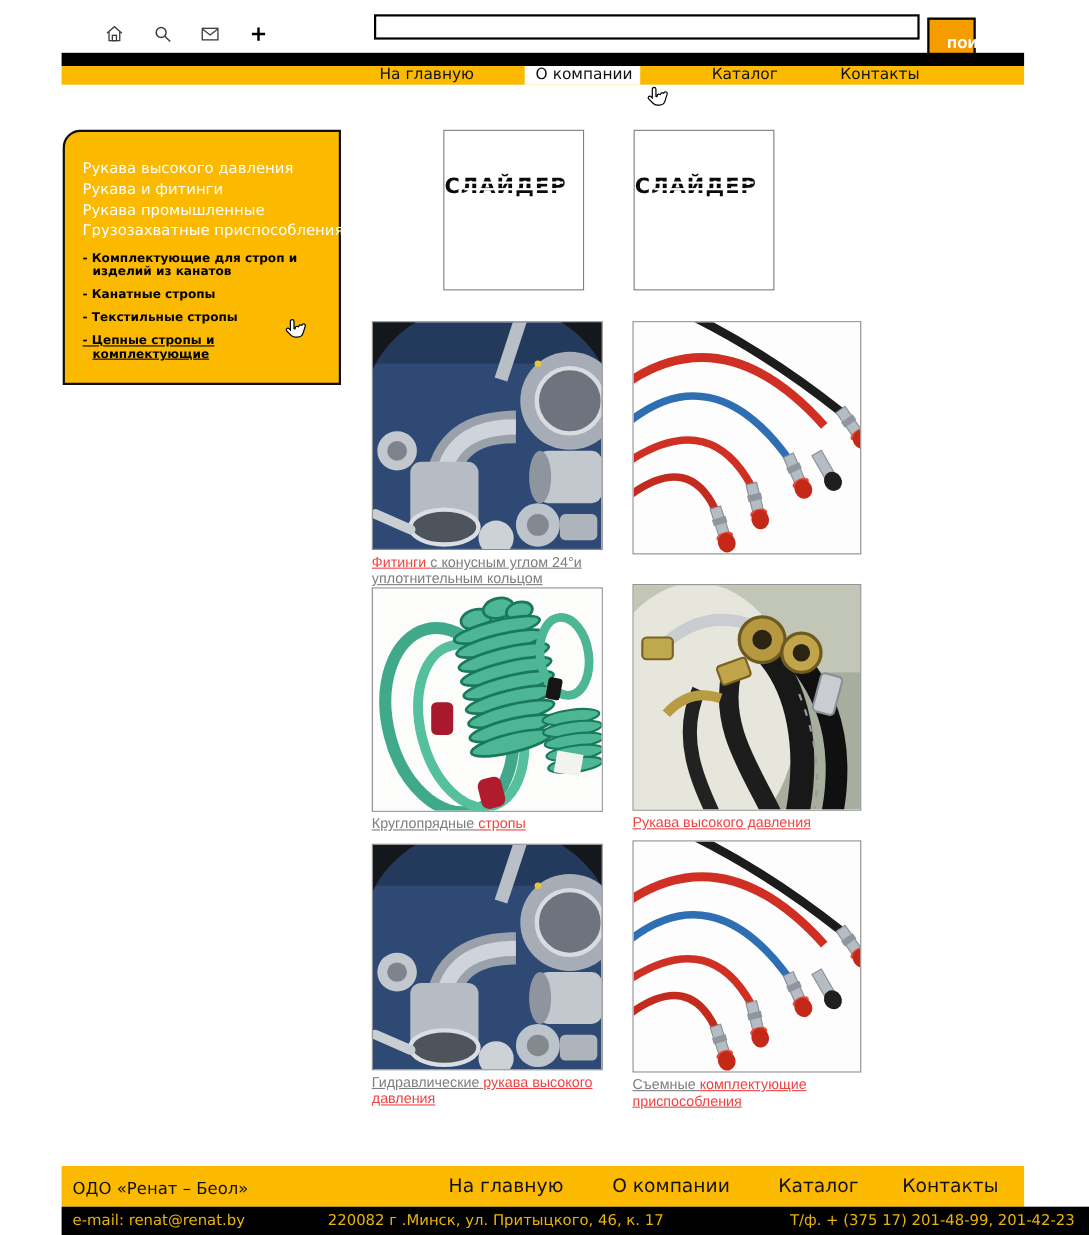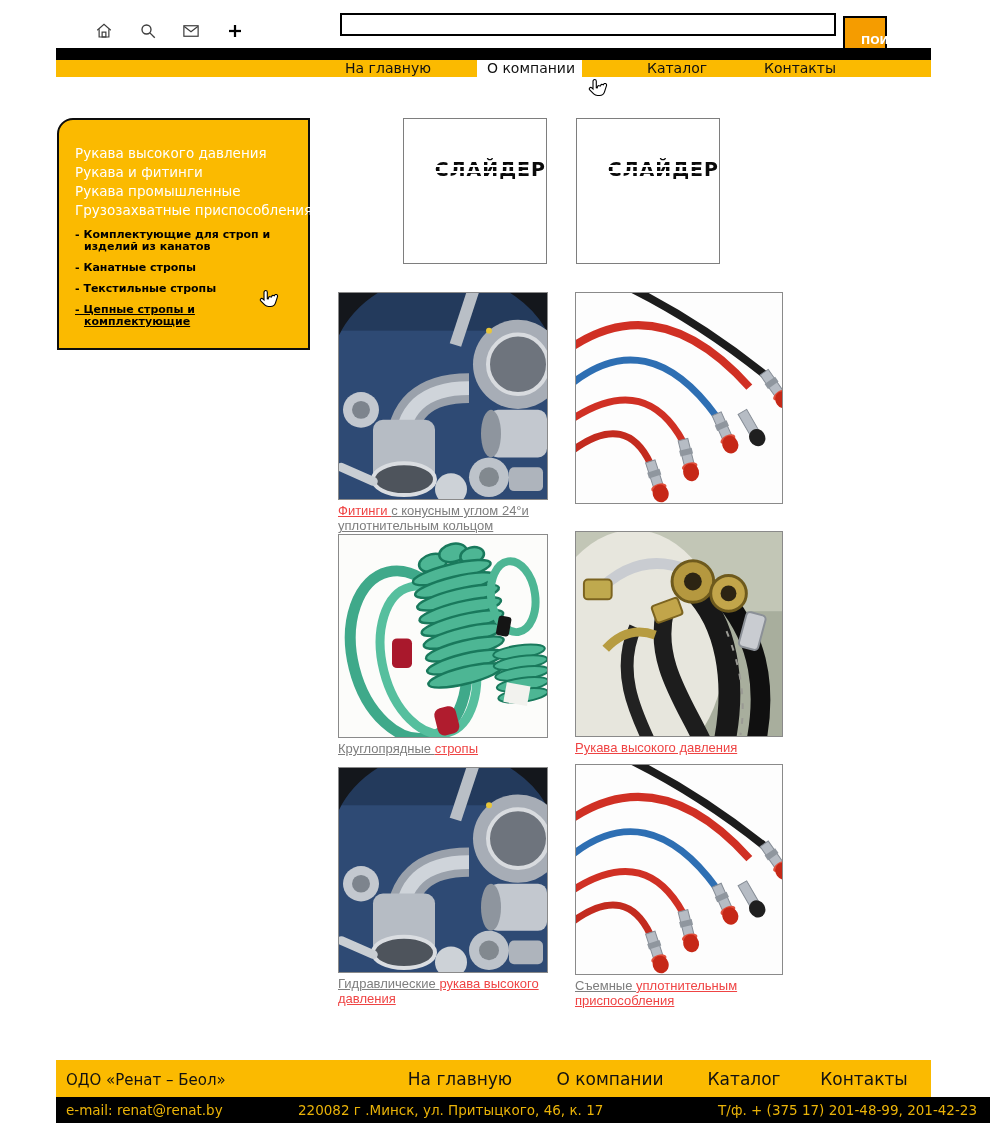--- a/index.html
+++ b/index.html
@@ -32,22 +32,22 @@
   
   .sidebar { position:absolute; left:57px; top:118px; width:253px; height:232px;
     background:#fbba00; border:2px solid #0d0d0d; border-top-left-radius:16px;
     padding:24px 12px 10px 16px; }
   .side-item { color:#fff; font-size:13.5px; line-height:19px; cursor:pointer; white-space:nowrap; }
   .side-sub { color:#000; font-size:11px; font-weight:bold; line-height:12px;
     margin-top:9px; padding-left:9px; text-indent:-9px; cursor:pointer; }
   .side-sub.hovered { text-decoration:underline; }
 
   
-  .slider-box { position:absolute; top:118px; width:144px; height:146px; background:#fff;
-    border:1px solid #7e7e7e; text-align:right; }
+  .slider-box { position:absolute; top:118px; width:128px; height:146px; background:#fff;
+    border:1px solid #7e7e7e; text-align:left; }
   .slider-label { position:relative; display:inline-block; margin-top:39px; font-size:19px;
     font-weight:800; letter-spacing:1px; color:#0a0a0a; font-family:"DejaVu Sans", sans-serif; }
   .slit { position:absolute; left:-2px; right:-2px; height:2px; background:#fff; }
 
   
   .product { position:absolute; }
   .product .imgbox { border:1px solid #8a8a8a; background:#fff; overflow:hidden; cursor:pointer; }
   .product .imgbox svg { display:block; width:100%; height:100%; }
   .caption { margin-top:3px; font-size:13px; line-height:15px; font-family:"Liberation Sans", sans-serif; }
   .seg-o { color:#ef4444; text-decoration:underline; cursor:pointer; }
@@ -296,21 +296,21 @@
     </figcaption>
   </figure>
 
   <figure class="product" style="left:575px;top:764px;width:208px;">
     <div class="imgbox" style="width:208px;height:211px;">
       <svg viewBox="0 0 208 212" preserveAspectRatio="none">
           <use href="#ph-hoses-color"></use>
         </svg>
     </div>
     <figcaption class="caption">
-      <div><span class="seg-g">Съемные </span><span class="seg-o">уплотнительным</span></div>
+      <div><span class="seg-g">Съемные </span><span class="seg-o">комплектующие</span></div>
       <div><span class="seg-o"> приспособления</span></div>
     </figcaption>
   </figure>
 
   <div class="ftr-yellow">
     <span class="ftr-company">ОДО «Ренат – Беол»</span>
     <a class="ftr-link" style="left:404px;">На главную</a>
     <a class="ftr-link" style="left:554px;">О компании</a>
     <a class="ftr-link" style="left:688px;">Каталог</a>
     <a class="ftr-link" style="left:808px;">Контакты</a>

